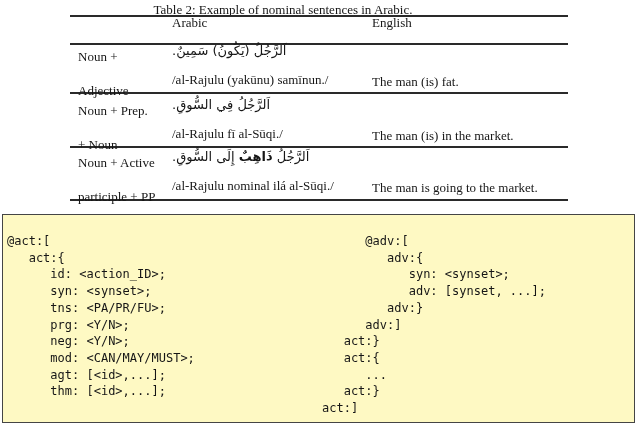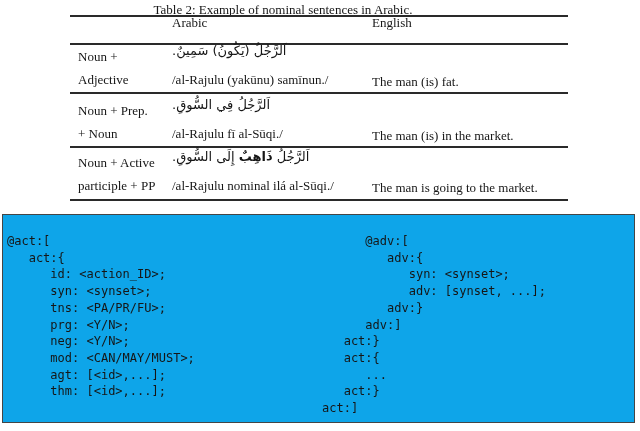--- a/index.html
+++ b/index.html
@@ -23,35 +23,35 @@
   .rule-bottom  { top:199px; }
   .hdr { position:absolute; top:15px; font-size:13px; white-space:nowrap; }
   .hdr-arabic  { left:172px; }
   .hdr-english { left:372px; }
   .trow { position:absolute; left:0; width:640px; height:48px; }
   .trow-1 { top:47px; }
   .trow-2 { top:101px; }
   .trow-3 { top:153px; }
   .trow span { position:absolute; font-size:13px; white-space:nowrap; }
   .c-type1   { left:78px;  top:2px;  }
-  .c-type2   { left:78px;  top:25px; }
+  .c-type2   { left:78px;  top:36px; }
   .c-arabic  {
     left:172px; top:-4px;
     font-family:"DejaVu Sans", sans-serif;
     font-size:14px;
     direction:rtl; unicode-bidi:isolate;
   }
   .c-arabic b { font-weight:bold; }
   .c-translit{ left:172px; top:25px; }
   .c-english { left:372px; top:2px;margin-top:25px;  }
   .codebox {
     position:absolute;
     left:2px; top:214px; width:633px; height:209px;
     border:1.5px solid #454545;
-    background:#0ea5e9;
+    background:#fef9c3;
   }
   pre.code {
     position:absolute;
     font-family:"DejaVu Sans Mono", monospace;
     font-size:12px;
     line-height:16.7px;
     white-space:pre;
     color:#161616;
   }
   .code-left  { left:4px;   top:18px; }

